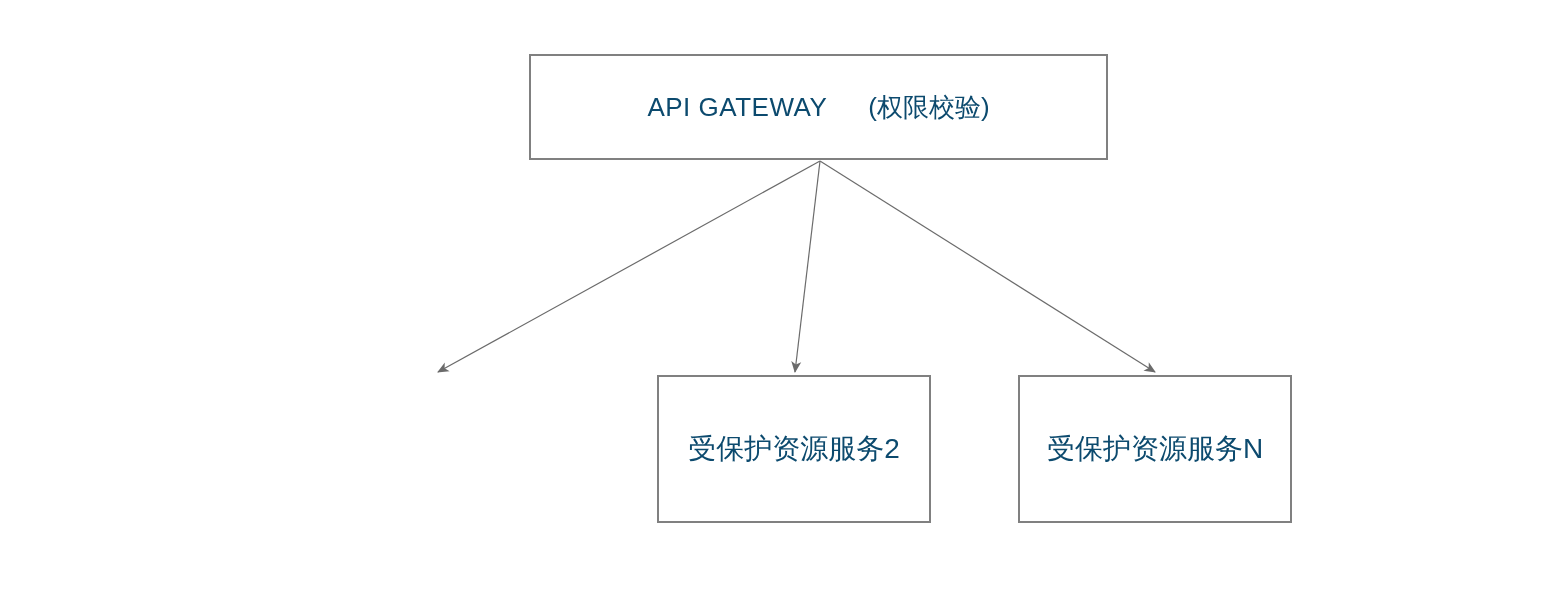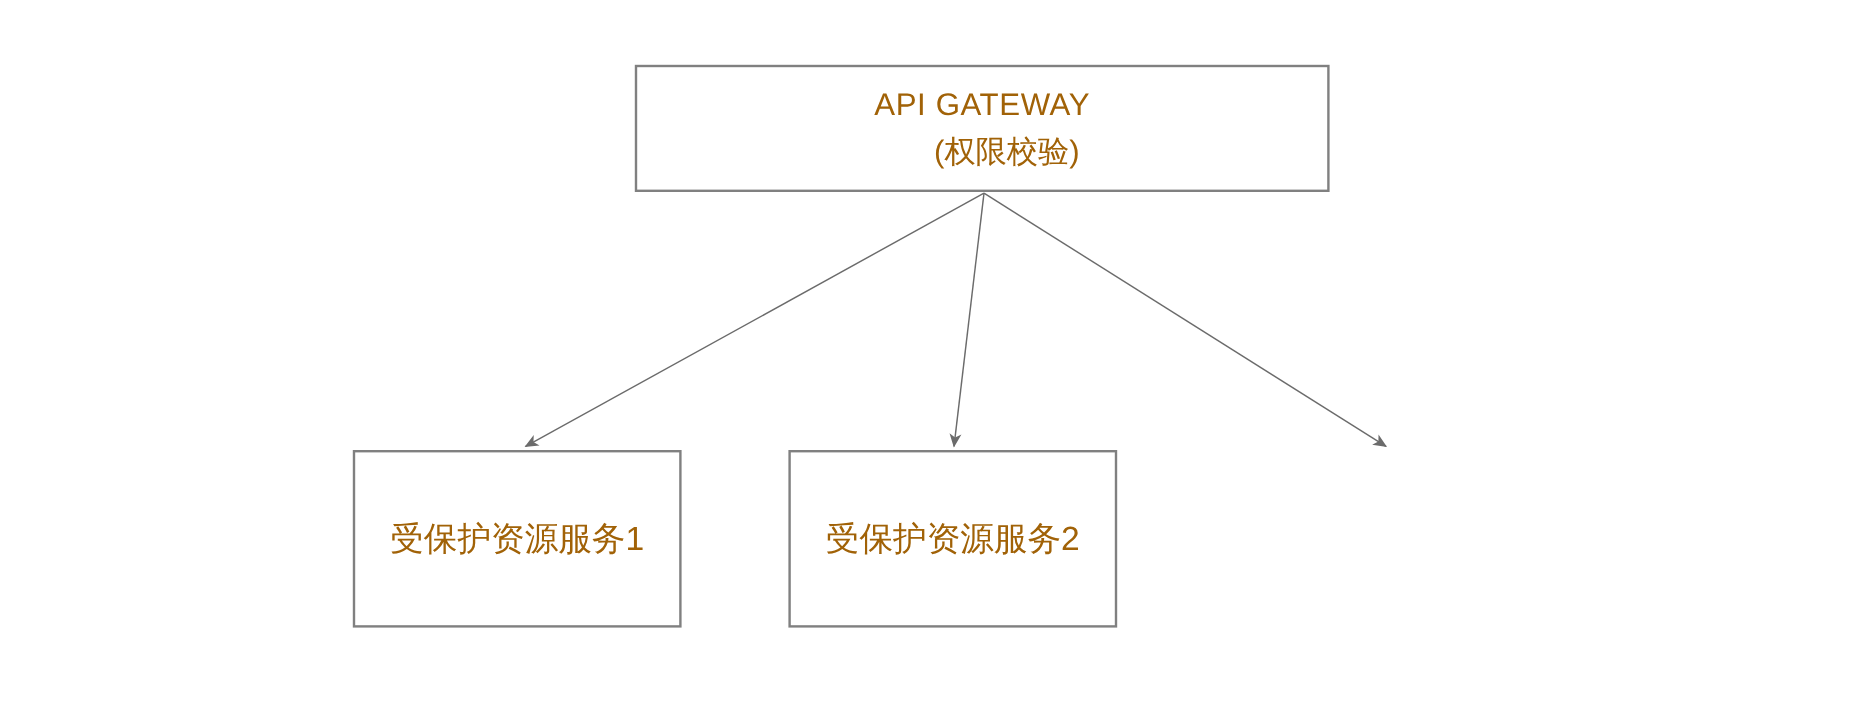--- a/index.html
+++ b/index.html
@@ -24,25 +24,25 @@
     height: 594px;
     pointer-events: none;
   }
   
   .node {
     position: absolute;
     box-sizing: border-box;
     border: 2px solid #808080;
     background: transparent;
     display: flex;
-    flex-direction: column;
+    flex-direction: row;
     align-items: center;
     justify-content: center;
     text-align: center;
-    color: #a16207;
+    color: #0c4a6e;
   }
   .node::before {
     content: "";
     position: absolute;
     left: 1px;
     top: 1px;
     width: calc(100% + 4px);
     height: calc(100% + 4px);
     box-sizing: border-box;
     border: 1px solid #ececec;
@@ -88,22 +88,22 @@
     <line x1="820" y1="161" x2="438" y2="372" stroke="#6b6b6b" stroke-width="1.2" marker-end="url(#arrowhead)"></line>
     <line x1="820" y1="161" x2="795" y2="372" stroke="#6b6b6b" stroke-width="1.2" marker-end="url(#arrowhead)"></line>
     <line x1="820" y1="161" x2="1155" y2="372" stroke="#6b6b6b" stroke-width="1.2" marker-end="url(#arrowhead)"></line>
   </svg>
 
   <div class="node node-gateway">
     <div class="title">API GATEWAY</div>
     <div class="subtitle">(权限校验)</div>
   </div>
 
-  <div class="node node-service node-service-1">
-    <div>受保护资源服务1</div>
-  </div>
 
   <div class="node node-service node-service-2">
     <div>受保护资源服务2</div>
   </div>
 
+  <div class="node node-service node-service-3">
+    <div>受保护资源服务N</div>
+  </div>
 
 </div>
 
 </body></html>

